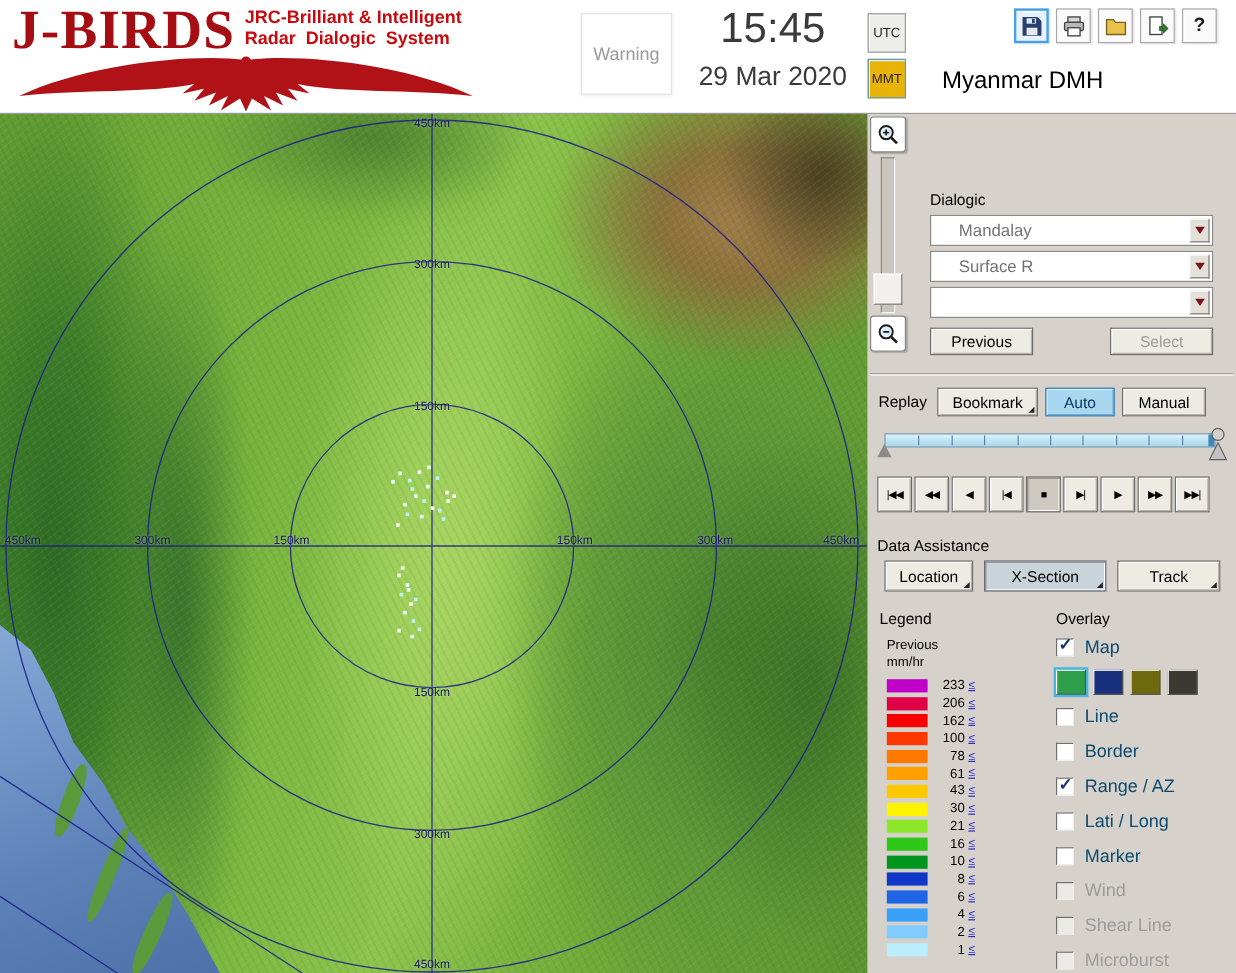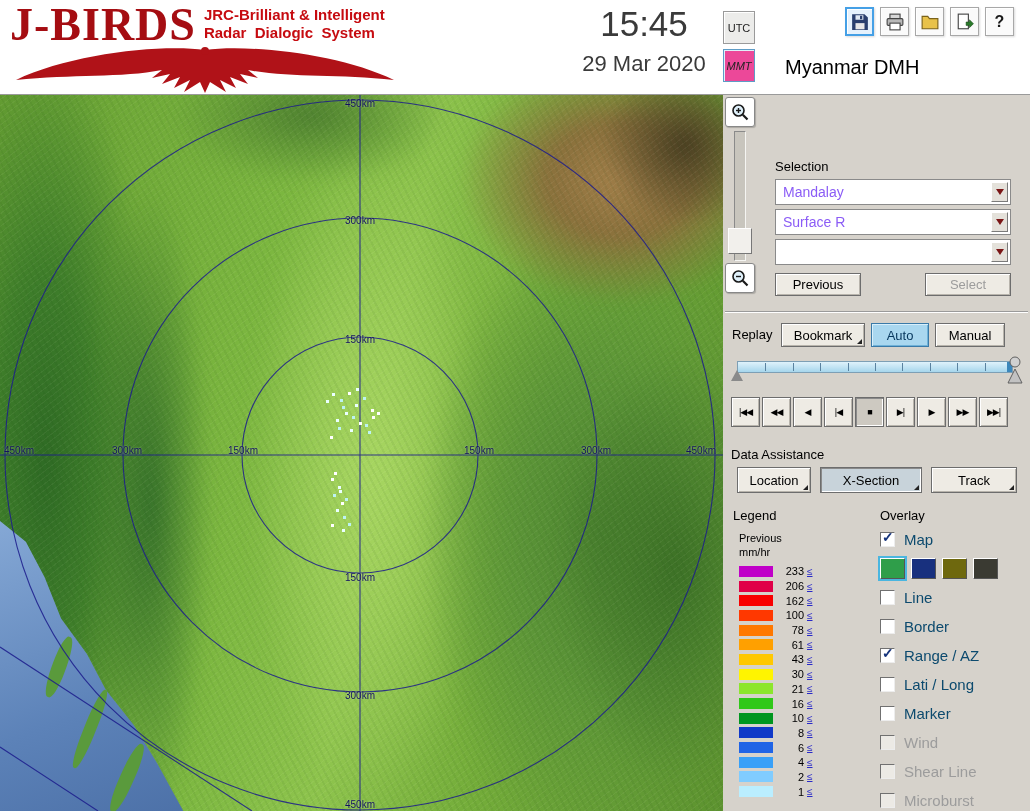--- a/index.html
+++ b/index.html
@@ -22,21 +22,21 @@
              display: flex; align-items: center; justify-content: center;
              color: #999; font-size: 15px; }
   .clock { position: absolute; left: 568px; top: 4px; width: 152px; text-align: center; color: #3a3a3a; }
   .clock-time { font-size: 35px; }
   .clock-date { font-size: 22px; margin-top: 7px; }
 
   .tz { position: absolute; left: 723px; top: 11px; width: 32px; }
   .tz-btn { display: block; width: 32px; height: 33px; margin-bottom: 5px; font-size: 11px;
             font-family: inherit; color: #222; background: #ececea; border: 1px solid #9a9a9a;
             box-shadow: inset 1px 1px 0 #fff; cursor: pointer; }
-  .tz-btn.selected { background: #ec4899; border-color: #5e9cc6; box-shadow: inset 1px 1px 0 #dff0fa; font-style: italic; }
+  .tz-btn.selected { background: #eab308; border-color: #5e9cc6; box-shadow: inset 1px 1px 0 #dff0fa; }
 
   .icons { position: absolute; right: 16px; top: 7px; display: flex; gap: 6px; }
   .icon-btn { width: 29px; height: 29px; background: #fafafa; border: 1px solid #a8a8a8;
               box-shadow: inset 1px 1px 0 #fff, 1px 1px 2px rgba(0,0,0,.15);
               display: flex; align-items: center; justify-content: center; cursor: pointer; padding: 0; }
   .icon-btn.save { border: 2px solid #45a0e6; background: #e6f2fd; }
   .help-glyph { font-size: 16px; font-weight: bold; color: #1a1a1a; font-family: inherit; }
 
   .station { position: absolute; left: 785px; top: 56px; font-size: 20px; color: #000; }
 
@@ -95,21 +95,21 @@
               background: #fff; border: 1px solid #888; display: flex; }
   .range-left { width: 114px; border-right: 1px solid #333; }
   .range-right { flex: 1; padding-top: 3px; }
   .range-label { font-size: 12px; color: #222; text-align: center; }
   .range-value { font-size: 19px; color: #000; text-align: right; padding-right: 10px; margin-top: 2px; }
 
   .sel-label { left: 52px; top: 64px; }
   .dropdown { position: absolute; left: 52px; width: 236px; height: 26px; background: #fff;
               border: 1px solid #8a8a8a; display: flex; align-items: center; cursor: pointer; }
   .dd1 { top: 84px; } .dd2 { top: 114px; } .dd3 { top: 144px; }
-  .dd-value { flex: 1; padding-left: 7px; font-size: 14px; color: #8b5cf6; }
+  .dd-value { flex: 1; padding-left: 23px; font-size: 14px; color: #737373; }
   .dd-btn { width: 17px; height: 20px; margin-right: 2px; background: #e4e1da;
             border: 1px solid; border-color: #fff #7a7a7a #7a7a7a #fff;
             display: flex; align-items: center; justify-content: center; }
   .tri { width: 0; height: 0; border-left: 4px solid transparent; border-right: 4px solid transparent;
          border-top: 6px solid #7a1616; }
 
   .btn { font-family: inherit; font-size: 13px; color: #000; background: #eeebe4;
          border: 1px solid #6d6d6d; box-shadow: inset 1px 1px 0 #fff, inset -1px -1px 0 #b8b4ac;
          cursor: pointer; }
   .btn.pressed { background: #c8d3da; box-shadow: inset 1px 1px 0 #8a8a8a, inset -1px -1px 0 #fff; }
@@ -182,20 +182,23 @@
 
   <header>
     <div class="logo">
       <span class="logo-title">J-BIRDS</span><span class="logo-subs"><span class="logo-sub">JRC-Brilliant &amp; Intelligent</span><span class="logo-sub">Radar  Dialogic  System</span></span>
       <svg class="eagle" width="390" height="50" viewBox="0 0 390 50">
         <path d="M195 6 C150 0 60 10 6 36 C62 30 112 34 152 26 L142 34 L160 30 L152 40 L170 33 L164 44 L180 36 L174 48 L190 38 L195 49 L200 38 L216 48 L210 36 L226 44 L220 33 L238 40 L230 30 L248 34 L238 26 C278 34 328 30 384 36 C330 10 240 0 195 6 Z" fill="#b01218"></path>
         <circle cx="195" cy="7" r="4" fill="#b01218"></circle>
       </svg>
     </div>
 
+    <div class="warning">
+      <span>Warning</span>
+    </div>
 
     <div class="clock">
       <div class="clock-time">15:45</div>
       <div class="clock-date">29 Mar 2020</div>
     </div>
 
     <div class="tz">
       <button class="tz-btn">UTC</button>
       <button class="tz-btn selected">MMT</button>
     </div>
@@ -329,21 +332,21 @@
       <button class="zoom-btn zout">
         <svg width="20" height="20" viewBox="0 0 20 20">
           <circle cx="8.5" cy="8.5" r="5.5" fill="#dff0fa" stroke="#1a1a1a" stroke-width="1.6"></circle>
           <line x1="12.8" y1="12.8" x2="17.5" y2="17.5" stroke="#1a1a1a" stroke-width="2.2"></line>
           <line x1="6" y1="8.5" x2="11" y2="8.5" stroke="#1a1a1a" stroke-width="1.4"></line>
         </svg>
       </button>
     </div>
 
 
-    <div class="panel-label sel-label">Selection</div>
+    <div class="panel-label sel-label">Dialogic</div>
 
     <div class="dropdown dd1">
       <span class="dd-value">Mandalay</span>
       <span class="dd-btn">
           <i class="tri"></i>
         </span>
     </div>
     <div class="dropdown dd2">
       <span class="dd-value">Surface R</span>
       <span class="dd-btn">

